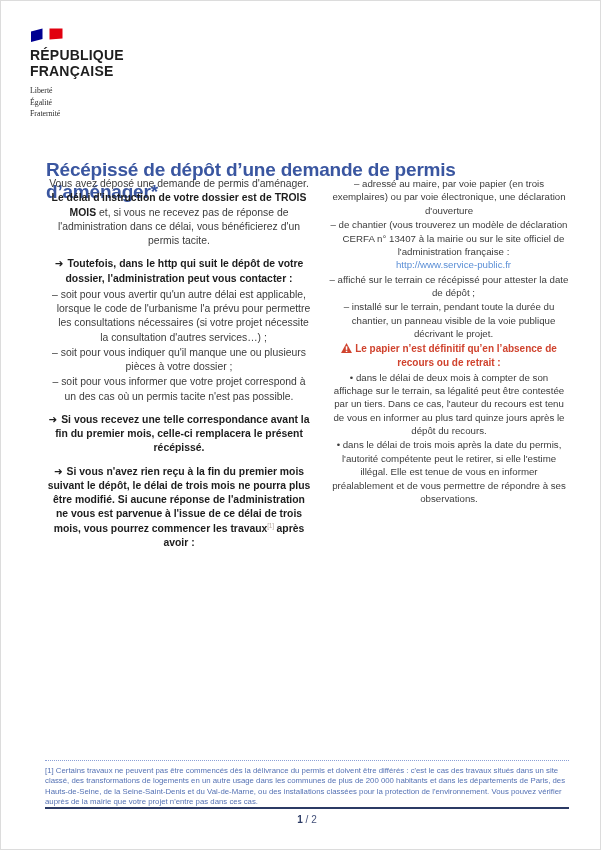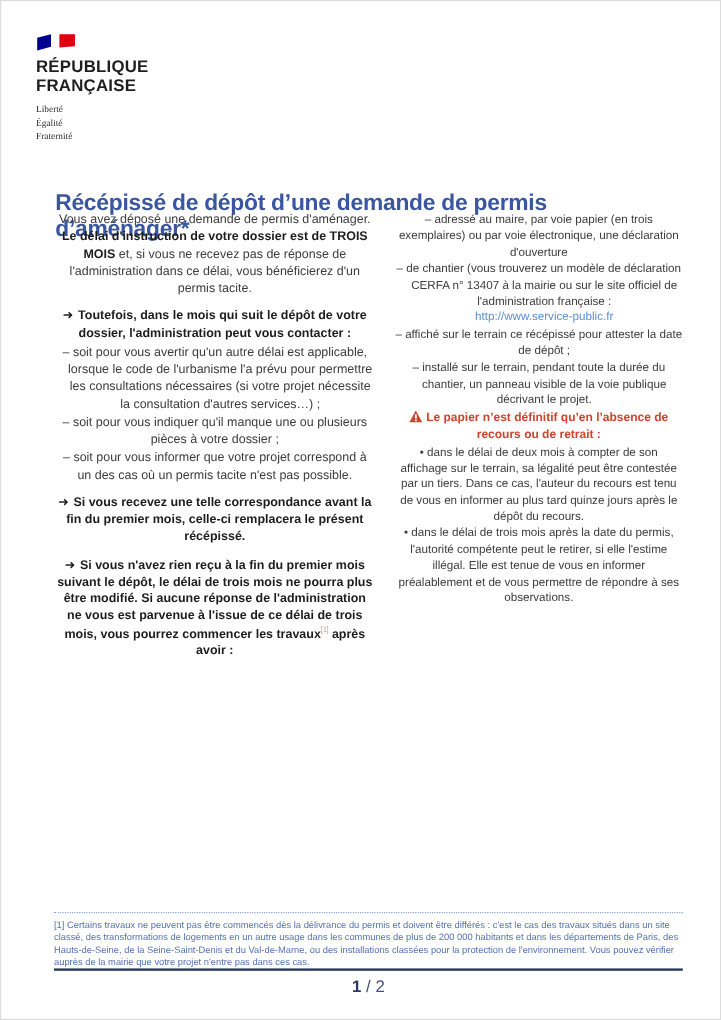--- a/index.html
+++ b/index.html
@@ -46,21 +46,21 @@
     position:absolute;left:44px;right:31px;top:759px;
     border-top:1px dotted #8ba0d6;
     padding-top:5px;
     font-size:7.8px;line-height:1.33;color:#5572b4;
   }
   .footnotes p{margin:0;}
   .pagebar{
     position:absolute;left:44px;right:31px;top:806px;
     border-top:2px solid #2b3a64;
     text-align:center;padding-top:5px;
-    font-size:14px;color:#2b3a64;
+    font-size:10px;color:#2b3a64;
   }
   .pagebar .cur{font-weight:700;}
   .pagebar .sep,.pagebar .tot{font-weight:400;color:#44517a;}
 </style>
 </head>
 <body>
 
 <div class="page">
 
   <div class="gov-block">
@@ -79,21 +79,21 @@
     </div>
   </div>
 
   <h1 class="doc-title">Récépissé de dépôt d’une demande de permis d’aménager*</h1>
 
   <div class="columns">
 
     <div class="col-left">
       <p class="mb8"><span>Vous avez déposé une demande de permis d'aménager. </span><b>Le délai d'instruction de votre dossier est de TROIS MOIS</b><span> et, si vous ne recevez pas de réponse de l'administration dans ce délai, vous bénéficierez d'un permis tacite.</span></p>
 
-      <p class="arrow-par" style="margin-bottom:2px;"><span class="arrow">➜</span><span>Toutefois, dans le mois qui suit le dépôt de votre dossier, l'administration peut vous contacter :</span></p>
+      <p class="arrow-par" style="margin-bottom:2px;"><span class="arrow">➜</span><span>Toutefois, dans le http qui suit le dépôt de votre dossier, l'administration peut vous contacter :</span></p>
 
       <p class="hang" style="margin-bottom:1px;">– soit pour vous avertir qu'un autre délai est applicable, lorsque le code de l'urbanisme l'a prévu pour permettre les consultations nécessaires (si votre projet nécessite la consultation d'autres services…) ;</p>
       <p style="margin-bottom:1px;">– soit pour vous indiquer qu'il manque une ou plusieurs pièces à votre dossier ;</p>
       <p class="mb8">– soit pour vous informer que votre projet correspond à un des cas où un permis tacite n'est pas possible.</p>
 
       <p class="arrow-par"><span class="arrow">➜</span><span>Si vous recevez une telle correspondance avant la fin du premier mois, celle-ci remplacera le présent récépissé.</span></p>
 
       <p class="arrow-par"><span class="arrow">➜</span><span>Si vous n'avez rien reçu à la fin du premier mois suivant le dépôt, le délai de trois mois ne pourra plus être modifié. Si aucune réponse de l'administration ne vous est parvenue à l'issue de ce délai de trois mois, vous pourrez commencer les travaux</span><span class="supref">[1]</span><span> après avoir :</span></p>
     </div>
 

